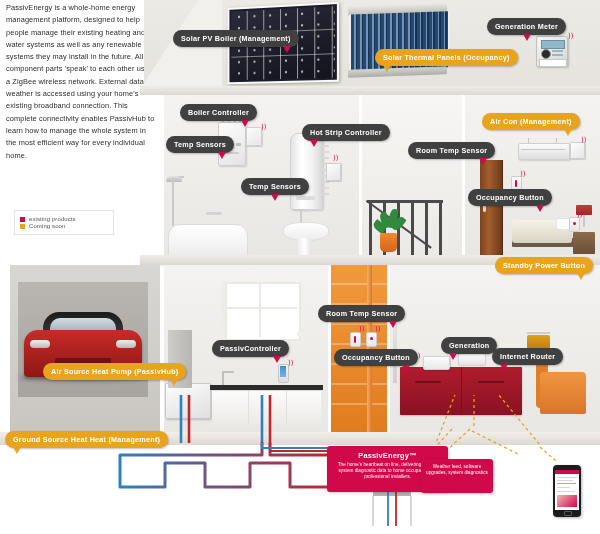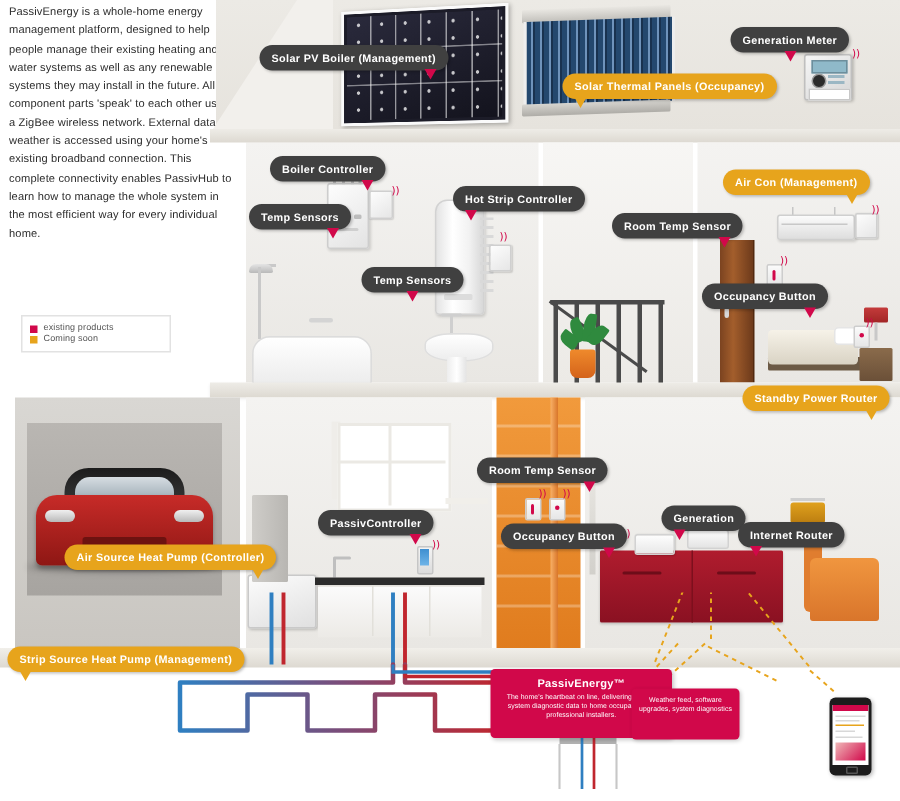--- a/index.html
+++ b/index.html
@@ -470,30 +470,30 @@
 
   <div class="pill red tail-r" style="left:180px;top:104px;">Boiler Controller</div>
   <div class="pill red tail-r" style="left:166px;top:136px;">Temp Sensors</div>
   <div class="pill red tail-l" style="left:302px;top:124px;">Hot Strip Controller</div>
   <div class="pill red tail-c" style="left:241px;top:178px;">Temp Sensors</div>
 
   <div class="pill orange tail-r" style="left:482px;top:113px;">Air Con (Management)</div>
   <div class="pill red tail-r" style="left:408px;top:142px;">Room Temp Sensor</div>
   <div class="pill red tail-r" style="left:468px;top:189px;">Occupancy Button</div>
 
-  <div class="pill orange tail-r" style="left:495px;top:257px;">Standby Power Router</div>
+  <div class="pill orange tail-r" style="left:495px;top:257px;">Standby Power Button</div>
   <div class="pill red tail-r" style="left:318px;top:305px;">Room Temp Sensor</div>
   <div class="pill red tail-r" style="left:334px;top:349px;">Occupancy Button</div>
 
   <div class="pill red tail-r" style="left:212px;top:340px;">PassivController</div>
   <div class="pill red tail-l" style="left:441px;top:337px;">Generation</div>
   <div class="pill red tail-l" style="left:492px;top:348px;">Internet Router</div>
 
-  <div class="pill orange tail-r" style="left:43px;top:363px;">Air Source Heat Pump (Controller)</div>
-  <div class="pill orange tail-l" style="left:5px;top:431px;">Strip Source Heat Pump (Management)</div>
+  <div class="pill orange tail-r" style="left:43px;top:363px;">Air Source Heat Pump (PassivHub)</div>
+  <div class="pill orange tail-l" style="left:5px;top:431px;">Ground Source Heat Heat (Management)</div>
 
   <div class="card" id="card-passivliving">
     <div class="card-title">PassivEnergy™</div>
     <div class="card-body">The home's heartbeat on line, delivering remote system diagnostic data to home occupants and professional installers.</div>
   </div>
   <div class="card" id="card-weather">
     <div class="card-body">Weather feed, software upgrades, system diagnostics</div>
   </div>
 
   <div class="phone"></div>

